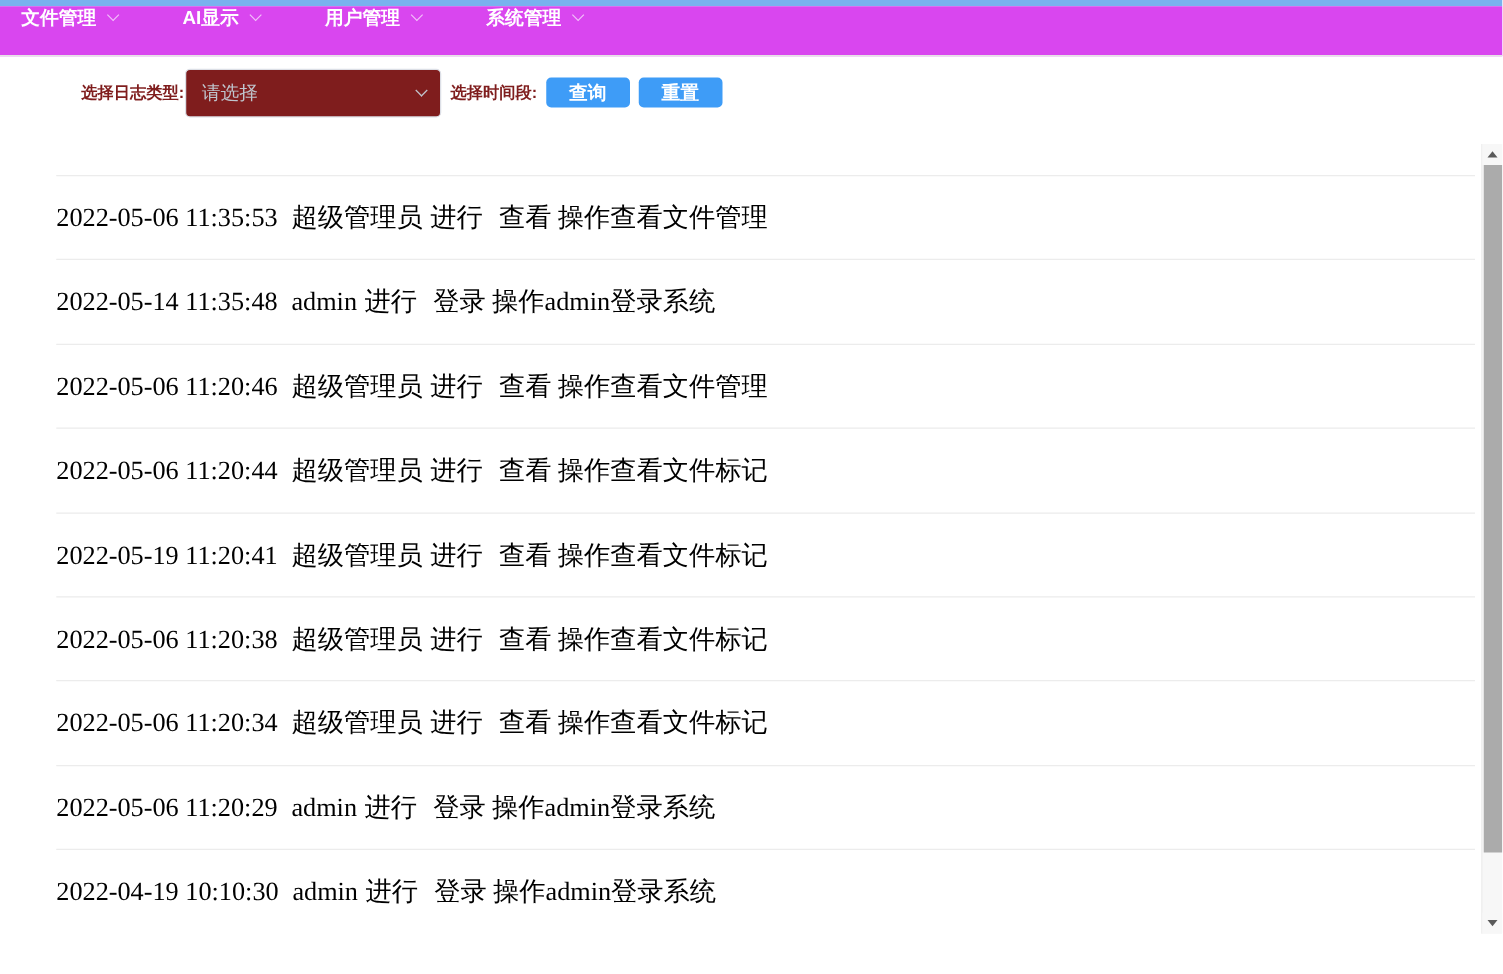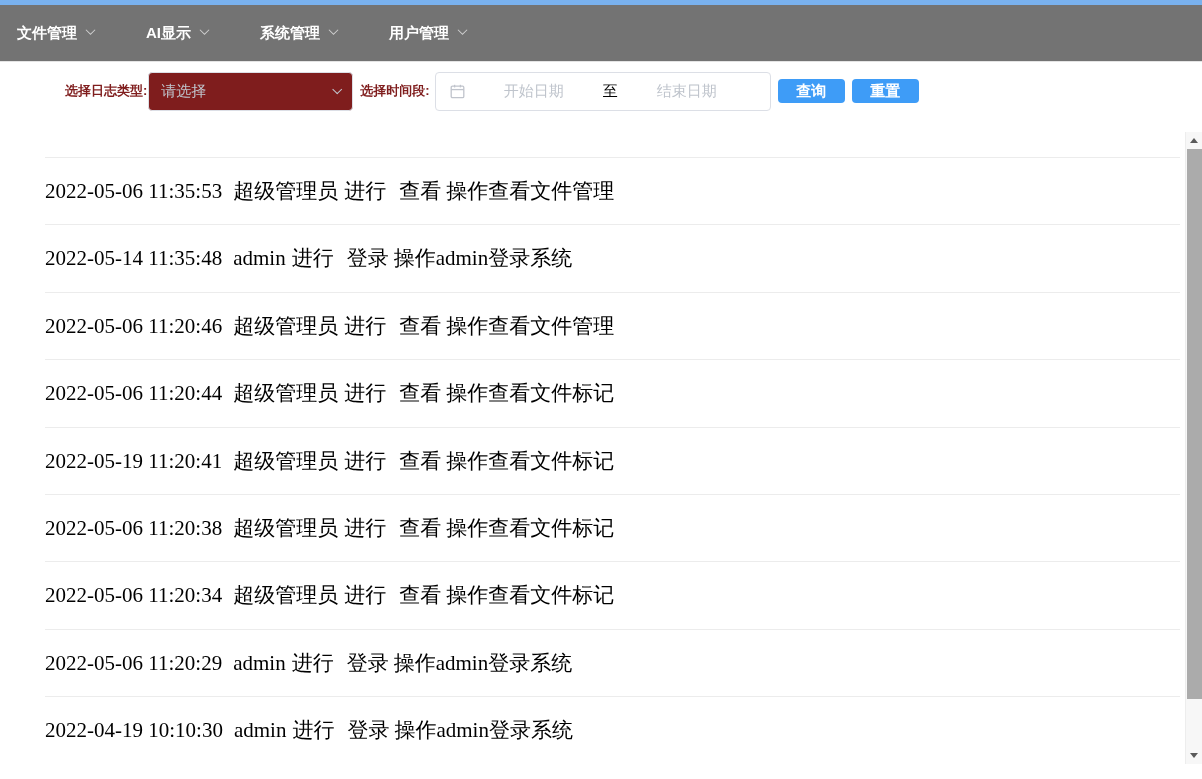--- a/index.html
+++ b/index.html
@@ -10,24 +10,24 @@
     font-family: "Liberation Sans", sans-serif;
     overflow: hidden;
     position: relative;
   }
 
   
   .top-strip { height: 5px; background: #79b1ee; }
 
   
   .navbar {
-    height: 57px;
-    background: #737373;
+    height: 40px;
+    background: #d946ef;
     display: flex;
-    align-items: center;
+    align-items: flex-start;
     border-bottom: 1px solid #e4e4e4;
   }
   .nav-item {
     display: flex; align-items: center;
     padding: 0 20px 0 17px;
     margin-right: 15px;
     color: #ffffff;
     font-size: 15px;
     font-weight: bold;
     cursor: pointer;
@@ -178,50 +178,37 @@
     <span class="nav-label">文件管理</span>
     <span class="chev"></span>
   </div>
 
   <div class="nav-item">
     <span class="nav-label">AI显示</span>
     <span class="chev"></span>
   </div>
 
   <div class="nav-item">
+    <span class="nav-label">用户管理</span>
+    <span class="chev"></span>
+  </div>
+
+  <div class="nav-item">
     <span class="nav-label">系统管理</span>
-    <span class="chev"></span>
-  </div>
-
-  <div class="nav-item">
-    <span class="nav-label">用户管理</span>
     <span class="chev"></span>
   </div>
 </nav>
 
 <div class="filterbar">
   <span class="filter-label">选择日志类型:</span>
   <div class="el-select">
     <span class="placeholder">请选择</span>
     <span class="chev-gray"></span>
   </div>
   <span class="filter-label" style="margin-left:7px">选择时间段:</span>
-  <div class="date-range">
-    <span class="cal">
-      <svg width="15" height="15" viewBox="0 0 15 15">
-        <rect x="1.2" y="2.2" width="12.6" height="11.4" rx="1.2" fill="none" stroke="#c0c4cc" stroke-width="1.3"></rect>
-        <line x1="1.2" y1="5.6" x2="13.8" y2="5.6" stroke="#c0c4cc" stroke-width="1.3"></line>
-        <line x1="4.6" y1="0.8" x2="4.6" y2="3.4" stroke="#c0c4cc" stroke-width="1.3"></line>
-        <line x1="10.4" y1="0.8" x2="10.4" y2="3.4" stroke="#c0c4cc" stroke-width="1.3"></line>
-      </svg>
-    </span>
-    <span class="dr-start">开始日期</span>
-    <span class="dr-sep">至</span>
-    <span class="dr-end">结束日期</span>
-  </div>
   <button class="btn btn-query">查询</button>
   <button class="btn btn-reset">重置</button>
 </div>
 
 <div class="list-area">
   <ul class="log-list" id="log-list">
   <li>
     <span class="lt">2022-05-06 11:35:53</span><span class="lu">超级管理员</span><span class="lv">进行</span><span class="la">查看</span><span class="ld">操作查看文件管理</span>
   </li>
 

